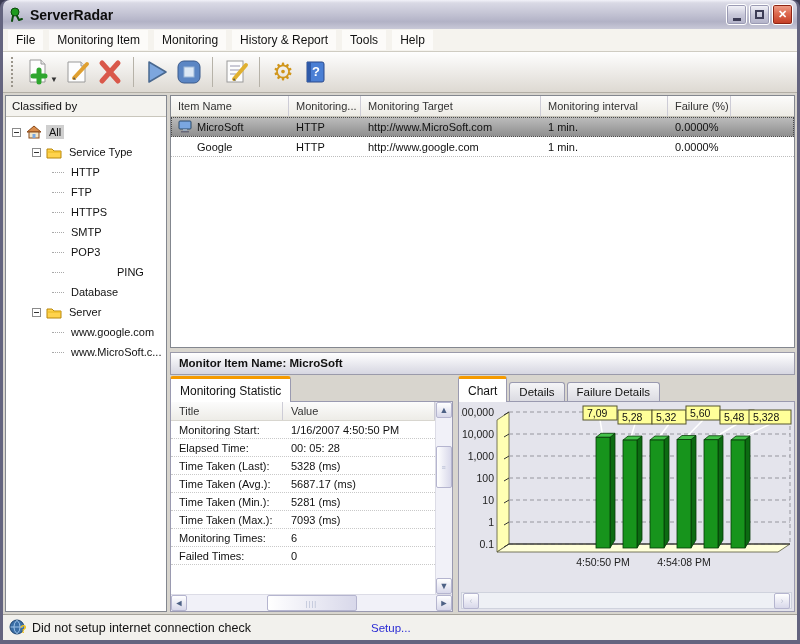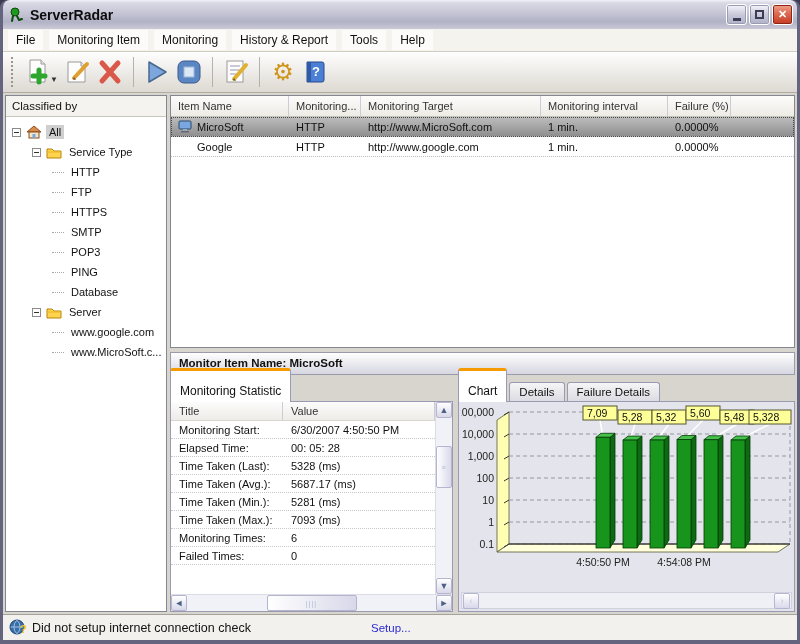--- a/index.html
+++ b/index.html
@@ -59,21 +59,21 @@
   .splitter { height:4px; }
 
   
   .monitor { flex:1; display:flex; flex-direction:column; }
   .mon-header { height:23px; background:linear-gradient(180deg,#ffffff,#d6d6e1); border:1px solid #9a9aaa; font-weight:bold; padding:4px 8px; font-size:11.5px; }
   .mon-body { flex:1; display:flex; padding-top:3px; }
 
   .tabs { display:flex; align-items:flex-end; height:24px; }
   .tab { padding:3px 9px 4px 9px; margin-right:2px; border:1px solid #9a9ab0; border-bottom:none; border-radius:3px 3px 0 0;
     background:linear-gradient(180deg,#f5f5f7,#dadae1); font-size:11.5px; }
-  .tab.active { background:#fff; border-top:3px solid #f59a00; padding-top:13px; font-size:12px; position:relative; z-index:2; }
+  .tab.active { background:#fff; border-top:3px solid #f59a00; padding-top:5px; font-size:12px; position:relative; z-index:2; }
 
   .stats-group { width:283px; display:flex; flex-direction:column; }
   .stats-box { flex:1; border:1px solid #9a9ab0; background:#fff; display:flex; flex-direction:column; margin-top:-1px; }
   .stats-table { flex:1; display:flex; }
   .stats-cols { flex:1; display:flex; flex-direction:column; }
   .st-header { height:19px; display:flex; background:linear-gradient(180deg,#fcfcfc,#edece7); border-bottom:1px solid #d8d6cf; }
   .st-hcell { padding:3px 8px 0 8px; border-right:1px solid #cdccd6; color:#333; }
   .st-row { height:18px; display:flex; border-bottom:1px dotted #c9c9c9; align-items:center; }
   .st-cell { padding:0 8px; white-space:nowrap; overflow:hidden; }
   .col-title { width:112px; flex:none; }
@@ -226,21 +226,21 @@
             <span class="tree-label">HTTPS</span>
           </div>
           <div class="tree-item" style="padding-left: 46px;">
             <span class="dots"></span>
             <span class="tree-label">SMTP</span>
           </div>
           <div class="tree-item" style="padding-left: 46px;">
             <span class="dots"></span>
             <span class="tree-label">POP3</span>
           </div>
-          <div class="tree-item" style="padding-left: 46px;">
+          <div class="tree-item" style="padding-left: 46px; gap: 46px;">
             <span class="dots"></span>
             <span class="tree-label">PING</span>
           </div>
           <div class="tree-item" style="padding-left: 46px;">
             <span class="dots"></span>
             <span class="tree-label">Database</span>
           </div>
           <div class="tree-item" style="padding-left: 26px;">
             <span class="expander"></span>
             <span class="tree-icon">
@@ -309,21 +309,21 @@
             <div class="stats-box">
               <div class="stats-table">
                 <div class="stats-cols">
                   <div class="st-header">
                     <span class="st-hcell col-title">Title</span>
                     <span class="st-hcell col-value">Value</span>
                   </div>
                   <div id="statrows" style="flex:1;">
                       <div class="st-row">
                         <span class="st-cell col-title">Monitoring Start:</span>
-                        <span class="st-cell col-value">6/30/2007 4:50:50 PM</span>
+                        <span class="st-cell col-value">1/16/2007 4:50:50 PM</span>
                       </div>
                       <div class="st-row">
                         <span class="st-cell col-title">Elapsed Time:</span>
                         <span class="st-cell col-value">00: 05: 28</span>
                       </div>
                       <div class="st-row">
                         <span class="st-cell col-title">Time Taken (Last):</span>
                         <span class="st-cell col-value">5328 (ms)</span>
                       </div>
                       <div class="st-row">

